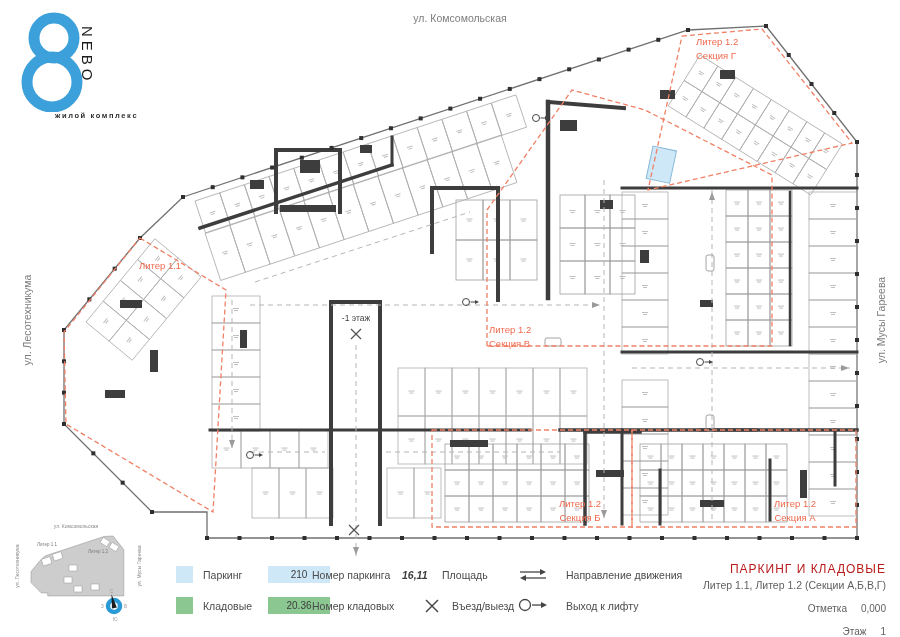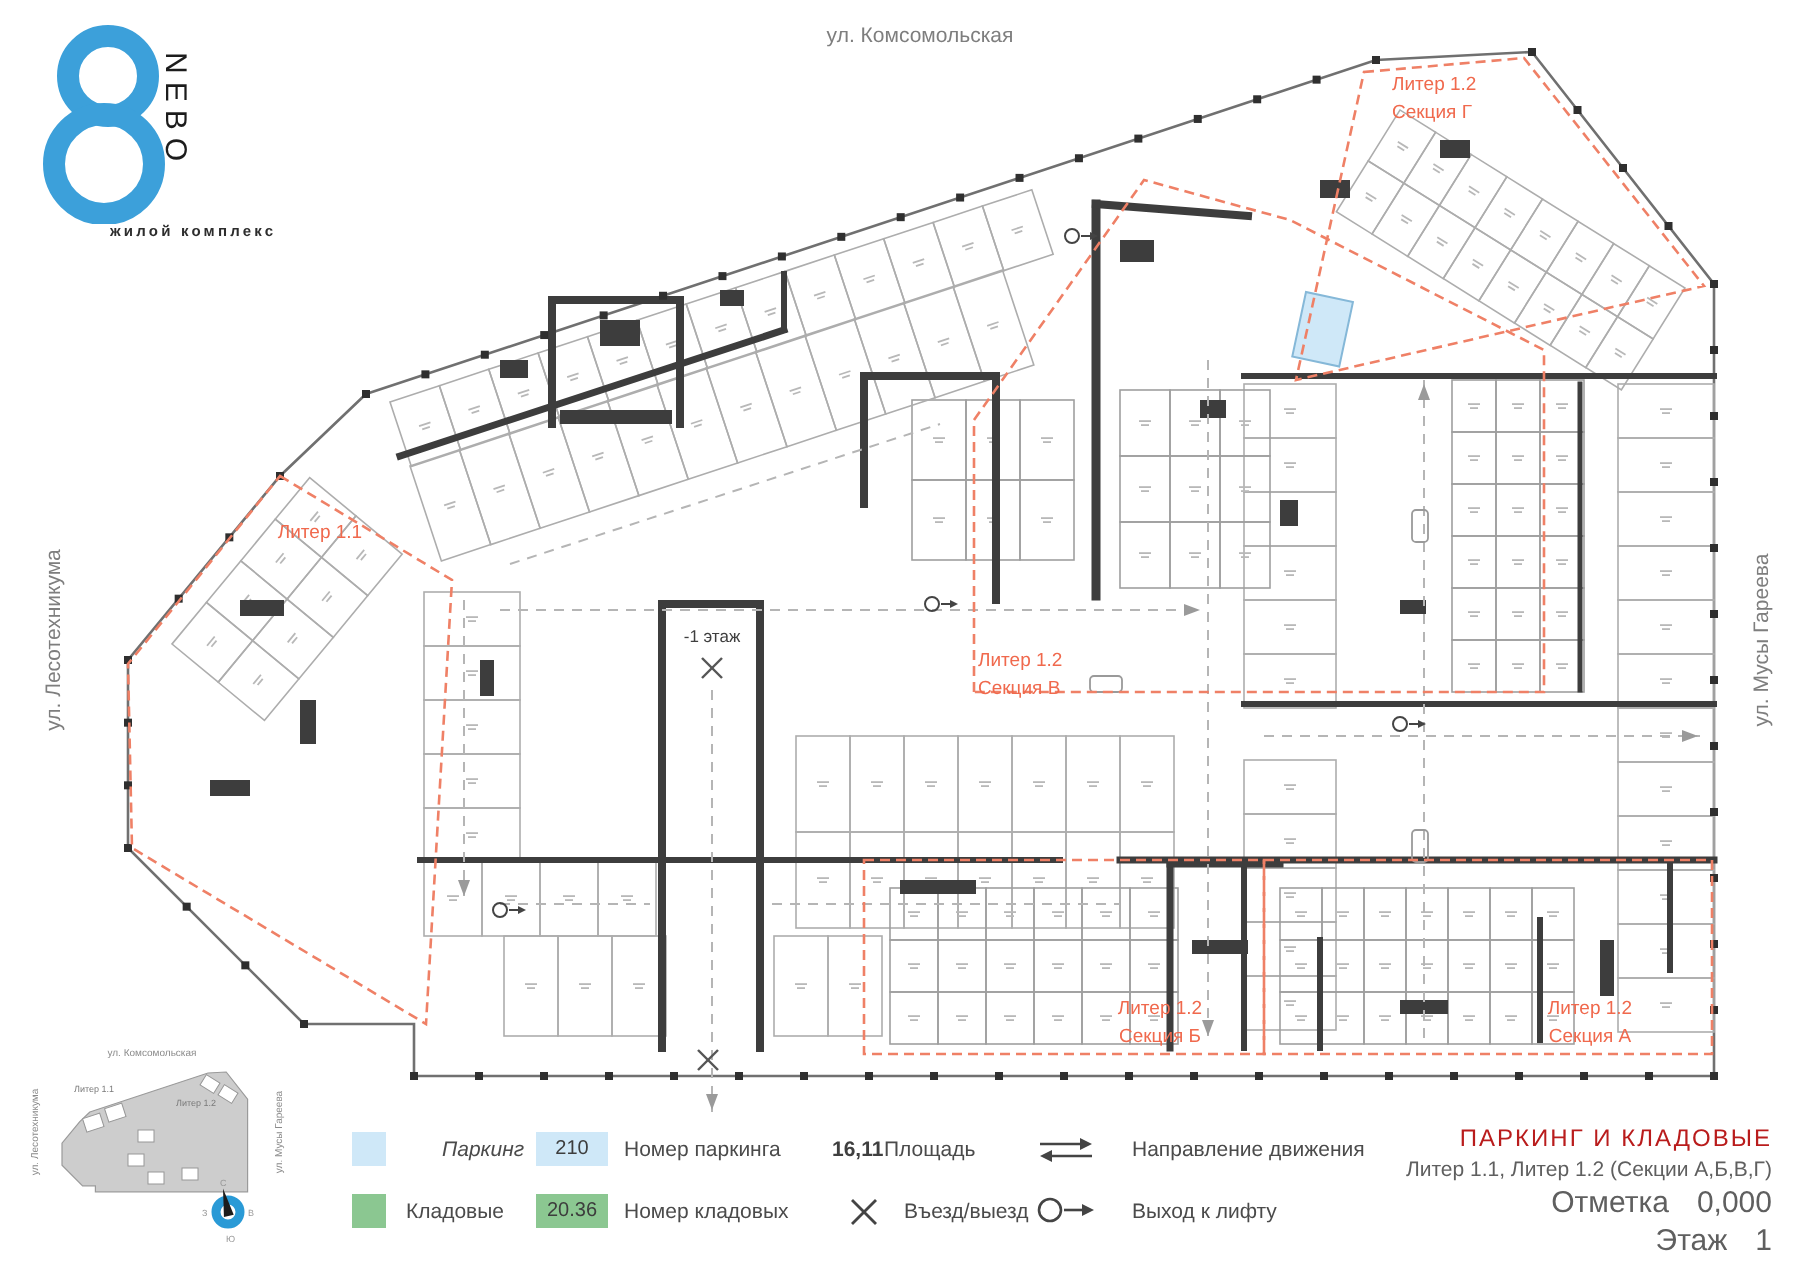--- a/index.html
+++ b/index.html
@@ -9,28 +9,28 @@
   
   .logo-vert{position:absolute;left:96px;top:26px;font-size:15px;font-weight:500;color:#1c1c1c;
              letter-spacing:4px;transform:rotate(90deg);transform-origin:0 0;white-space:nowrap;}
   .logo-tag{position:absolute;left:19px;top:111px;font-size:7.5px;font-weight:bold;color:#2d2d2d;letter-spacing:1.6px;padding-left:36px;}
   
   .street{position:absolute;font-size:10.5px;color:#7e7e7e;}
   .street.rot{transform:rotate(-90deg);}
   
   .lg-sw{position:absolute;width:17px;height:17px;}
   .lg-box{position:absolute;height:17px;min-width:30px;display:flex;align-items:center;justify-content:center;
-          font-size:10px;color:#3d3d3d;padding:0 3px;}
+          font-size:10px;color:#3d3d3d;padding:0 16px;}
   .lg-t{position:absolute;font-size:10.5px;color:#4b4b4b;white-space:nowrap;}
   .lg-num{position:absolute;font-size:10.5px;font-weight:bold;color:#3f3f3f;}
   
   .tblock{position:absolute;right:14px;top:562px;width:300px;text-align:right;}
   .tblock .t1{font-size:12px;letter-spacing:1px;color:#b91c1c;font-weight:500;}
   .tblock .t2{font-size:10.5px;color:#5f5f5f;margin-top:3px;}
-  .tblock .t3{font-size:15px;color:#5f5f5f;margin-top:2px;}
+  .tblock .t3{font-size:10px;color:#5f5f5f;margin-top:12px;}
   .tblock .gap{display:inline-block;width:14px;}
   svg text{font-family:"Liberation Sans",sans-serif;}
   .red-lbl{fill:#f0694d;font-size:9.5px;font-weight:500;}
 </style>
 </head>
 <body>
 
 <div class="canvas">
 
   <div class="abs" style="left:0;top:0;width:140px;height:130px;">
@@ -777,24 +777,24 @@
       <text x="489" y="347" class="red-lbl">Секция В</text>
       <text x="580" y="507" class="red-lbl" text-anchor="middle">Литер 1.2</text>
       <text x="580" y="521" class="red-lbl" text-anchor="middle">Секция Б</text>
       <text x="795" y="507" class="red-lbl" text-anchor="middle">Литер 1.2</text>
       <text x="795" y="521" class="red-lbl" text-anchor="middle">Секция А</text>
     </g>
   </svg>
 
   <div>
     <div class="lg-sw" style="left:176px;top:566px;background:#cfe8f8;"></div>
-    <div class="lg-t" style="left:221px;top:569px;font-style:italic;">Паркинг</div>
+    <div class="lg-t" style="left:203px;top:569px;">Паркинг</div>
     <div class="lg-box" style="left:268px;top:566px;background:#cfe8f8;">210</div>
     <div class="lg-t" style="left:312px;top:569px;">Номер паркинга</div>
-    <div class="lg-num" style="left:416px;top:569px;">16,11</div>
+    <div class="lg-num" style="left:402px;top:569px;font-style:italic;">16,11</div>
     <div class="lg-t" style="left:442px;top:569px;">Площадь</div>
     <svg class="abs" style="left:518px;top:567px;" width="30" height="16" viewBox="0 0 30 16">
       <line x1="2" y1="5" x2="25" y2="5" stroke="#444" stroke-width="1.3"></line>
       <path d="M 28,5 l -6,-3 v 6 z" fill="#444"></path>
       <line x1="5" y1="11" x2="28" y2="11" stroke="#444" stroke-width="1.3"></line>
       <path d="M 2,11 l 6,-3 v 6 z" fill="#444"></path>
     </svg>
     <div class="lg-t" style="left:566px;top:569px;">Направление движения</div>
 
     <div class="lg-sw" style="left:176px;top:597px;background:#8bc791;"></div>

